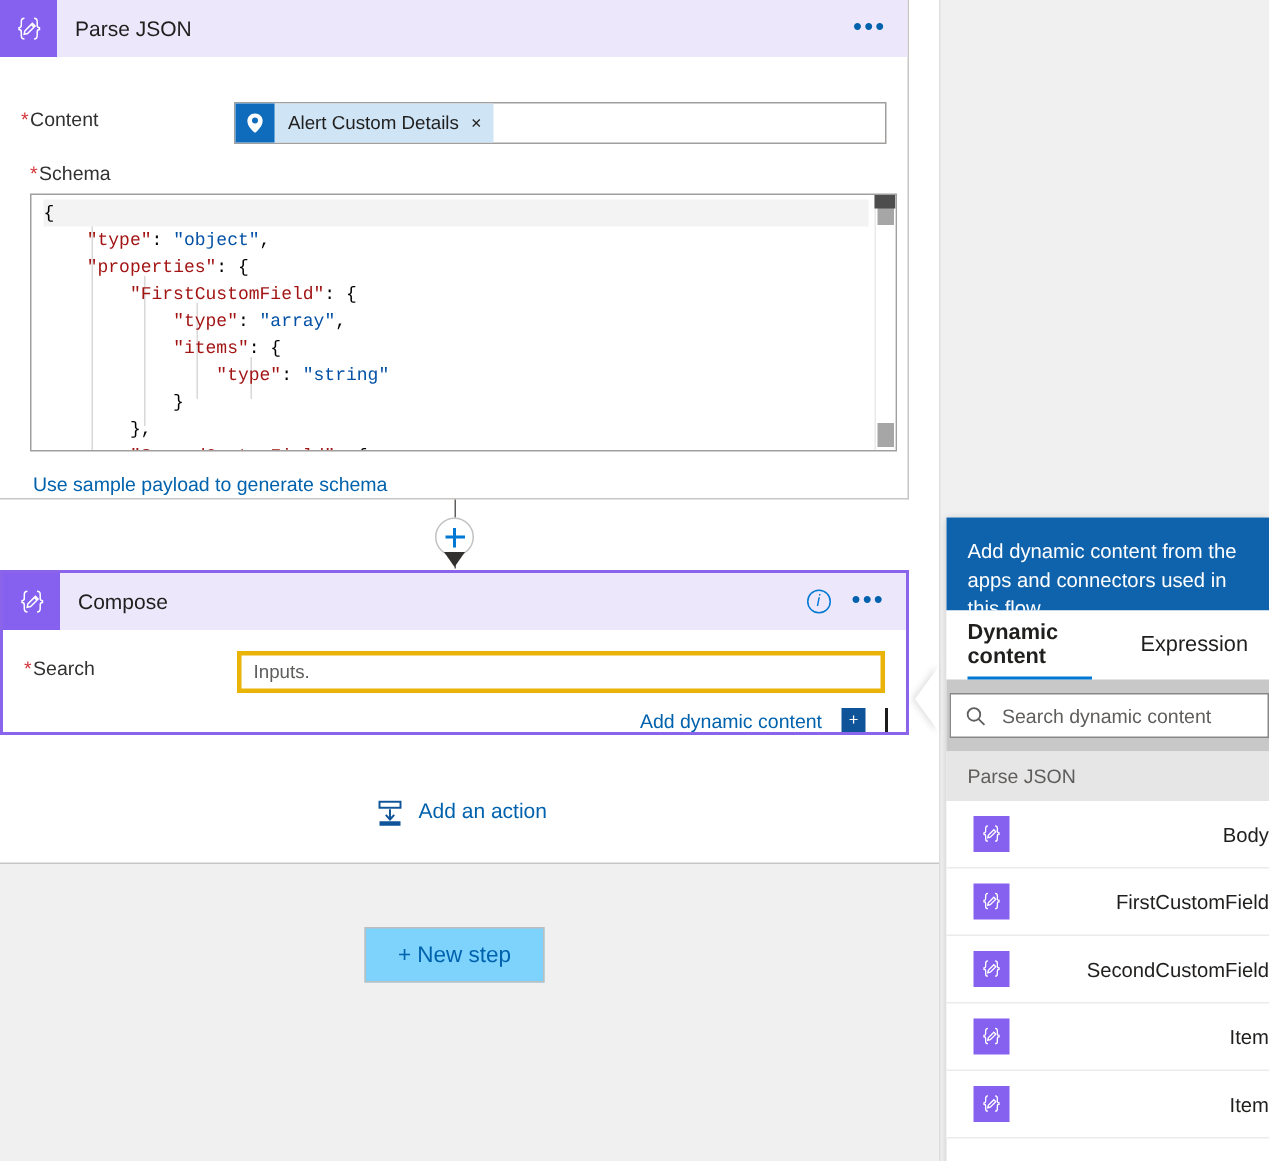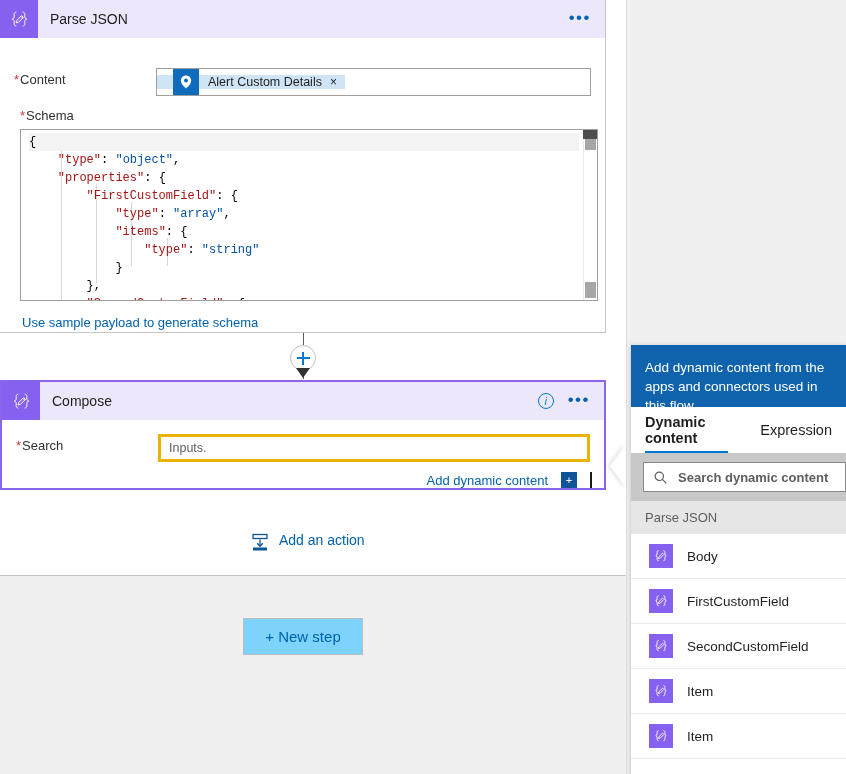--- a/index.html
+++ b/index.html
@@ -98,25 +98,24 @@
   .token-box {
     flex: 1;
     height: 28px;
     border: 1px solid #a19f9d;
     background: #ffffff;
     display: flex; align-items: center;
     padding: 0;
   }
   .token {
     display: flex; align-items: center;
-    height: 14px;
+    height: 26px;
     background: #cfe4f5;
     margin: 0;
     padding-right: 8px;
-    padding-left: 16px;
   }
   .token-ico {
     width: 26px; height: 26px;
     background: #0f6cbd;
     display: flex; align-items: center; justify-content: center;
     flex: 0 0 26px;
   }
   .token-label { font-size: 12.5px; color: #201f1e; margin-left: 9px; }
   .token-x { margin-left: 8px; color: #201f1e; font-size: 12px; cursor: pointer; }
 
@@ -264,22 +263,21 @@
   .flyout-tab.active { font-weight: bold; }
   .flyout-tab.active::after {
     content: "";
     position: absolute;
     left: 0; right: 0; bottom: 0;
     height: 2px;
     background: #0078d4;
   }
   .search-wrap {
     background: #c8c8c8;
-    padding: 9px 0 9px 12px;
-    font-weight: bold;
+    padding: 9px 0 9px 2px;
   }
   .search-box {
     background: #ffffff;
     border: 1px solid #8a8886;
     height: 30px;
     display: flex; align-items: center;
     padding-left: 9px;
   }
   .search-ico { color: #605e5c; flex: 0 0 20px; display: flex; align-items: center;}
   .search-ph { color: #605e5c; font-size: 13px; margin-left: 5px; }
@@ -290,20 +288,21 @@
     font-size: 13px;
     padding: 9px 0 9px 14px;
   }
   .dc-list { background: #ffffff; }
   .dc-item {
     display: flex; align-items: center;
     height: 45px;
     padding-left: 18px;
     border-bottom: 1px solid #edebe9;
     cursor: pointer;
+    justify-content: space-between;
   }
   .dc-ico {
     width: 24px; height: 24px;
     background: #8661f0;
     color: #ffffff;
     font-size: 9px;
     display: flex; align-items: center; justify-content: center;
     flex: 0 0 24px;
   }
   .dc-label { margin-left: 14px; font-size: 13.5px; color: #201f1e; }

